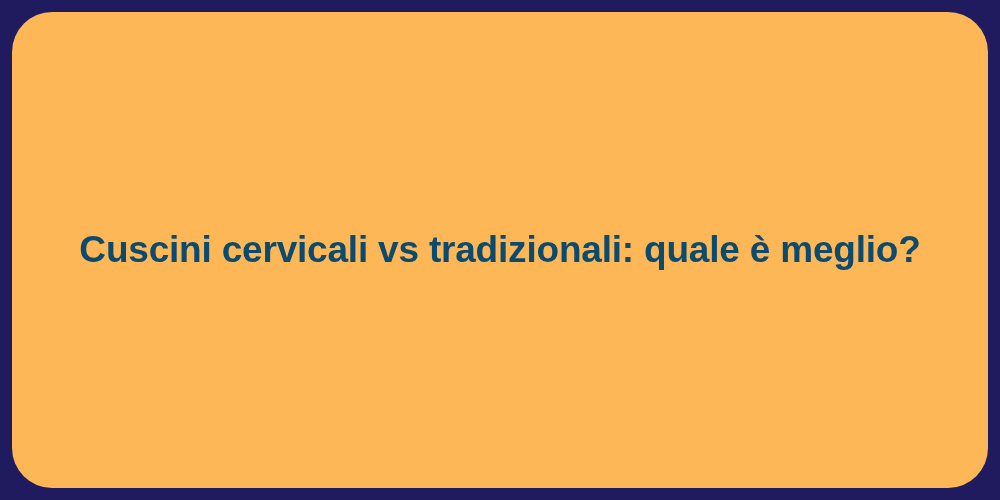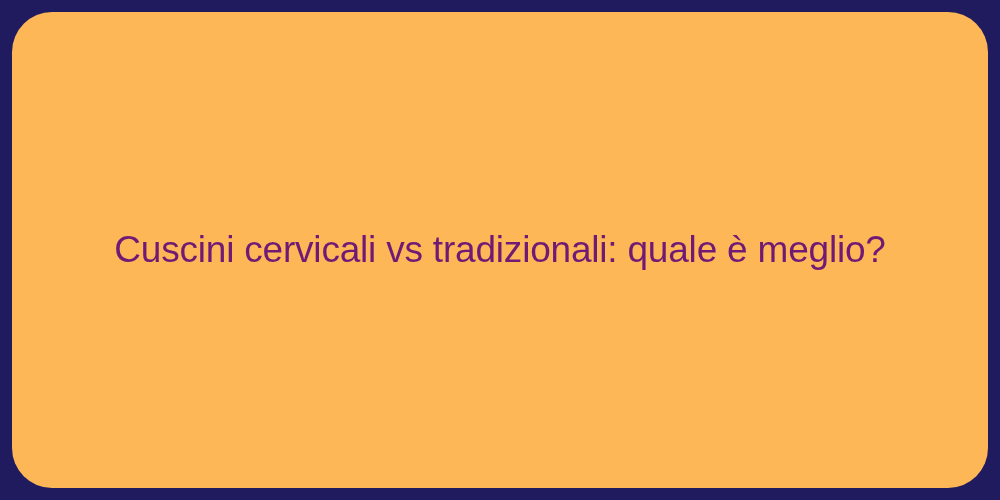--- a/index.html
+++ b/index.html
@@ -33,24 +33,24 @@
     border-radius: 40px;
     display: flex;
     align-items: center;
     justify-content: center;
     text-align: center;
   }
 
   .title {
     margin: 0;
     padding: 0 40px;
-    color: #701a75;
+    color: #0c4a6e;
     font-family: "Liberation Sans", sans-serif;
     font-size: 37px;
-    font-weight: 400;
+    font-weight: 700;
     line-height: 1.25;
     letter-spacing: -0.2px;
     white-space: nowrap;
   }
 </style>
 </head>
 <body>
 
 <div class="frame">
   <div class="card">

